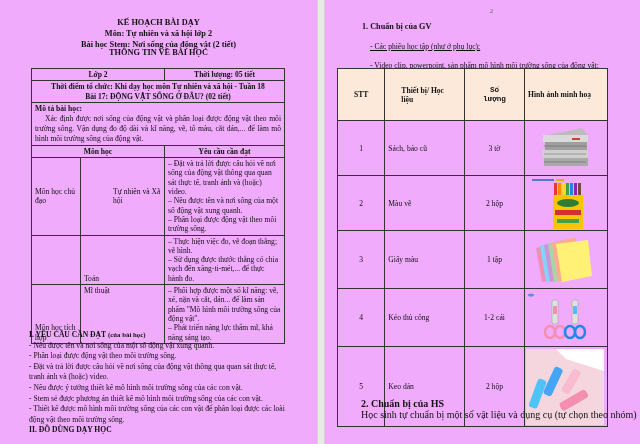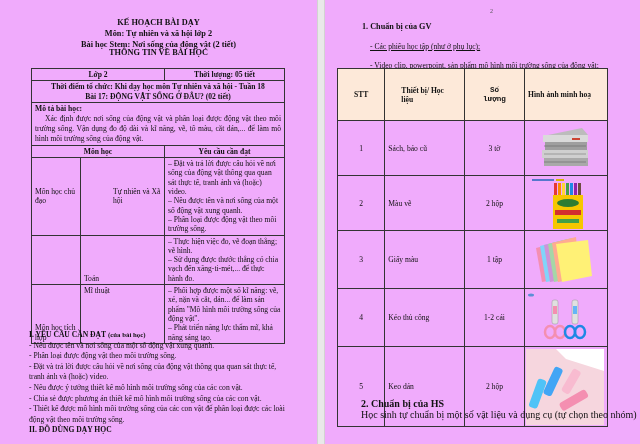--- a/index.html
+++ b/index.html
@@ -113,21 +113,21 @@
     </tr>
   </tbody>
     </table>
 
   <div class="sec" style="top:330px;">
     <p><span class="b">I. YÊU CẦU CẦN ĐẠT</span> <span class="b" style="font-size:6.8px;">(của bài học)</span></p>
     <p>- Nêu được tên và nơi sống của một số động vật xung quanh.</p>
     <p>- Phân loại được động vật theo môi trường sống.</p>
     <p>- Đặt và trả lời được câu hỏi về nơi sống của động vật thông qua quan sát thực tế, tranh ảnh và (hoặc) video.</p>
     <p>- Nêu được ý tưởng thiết kế mô hình môi trường sống của các con vật.</p>
-    <p>- Chia sẻ được phương án thiết kế mô hình môi trường sống của các con vật.</p>
+    <p>- Stem sẻ được phương án thiết kế mô hình môi trường sống của các con vật.</p>
     <p>- Thiết kế được mô hình môi trường sống của các con vật để phân loại được các loài động vật theo môi trường sống.</p>
     <p class="b">II. ĐỒ DÙNG DẠY HỌC</p>
   </div>
 </div>
 
 <div class="gutter"></div>
 
 <div class="page page-right">
   <div class="page-num">2</div>
   <div class="r-title">1. Chuẩn bị của GV</div>

